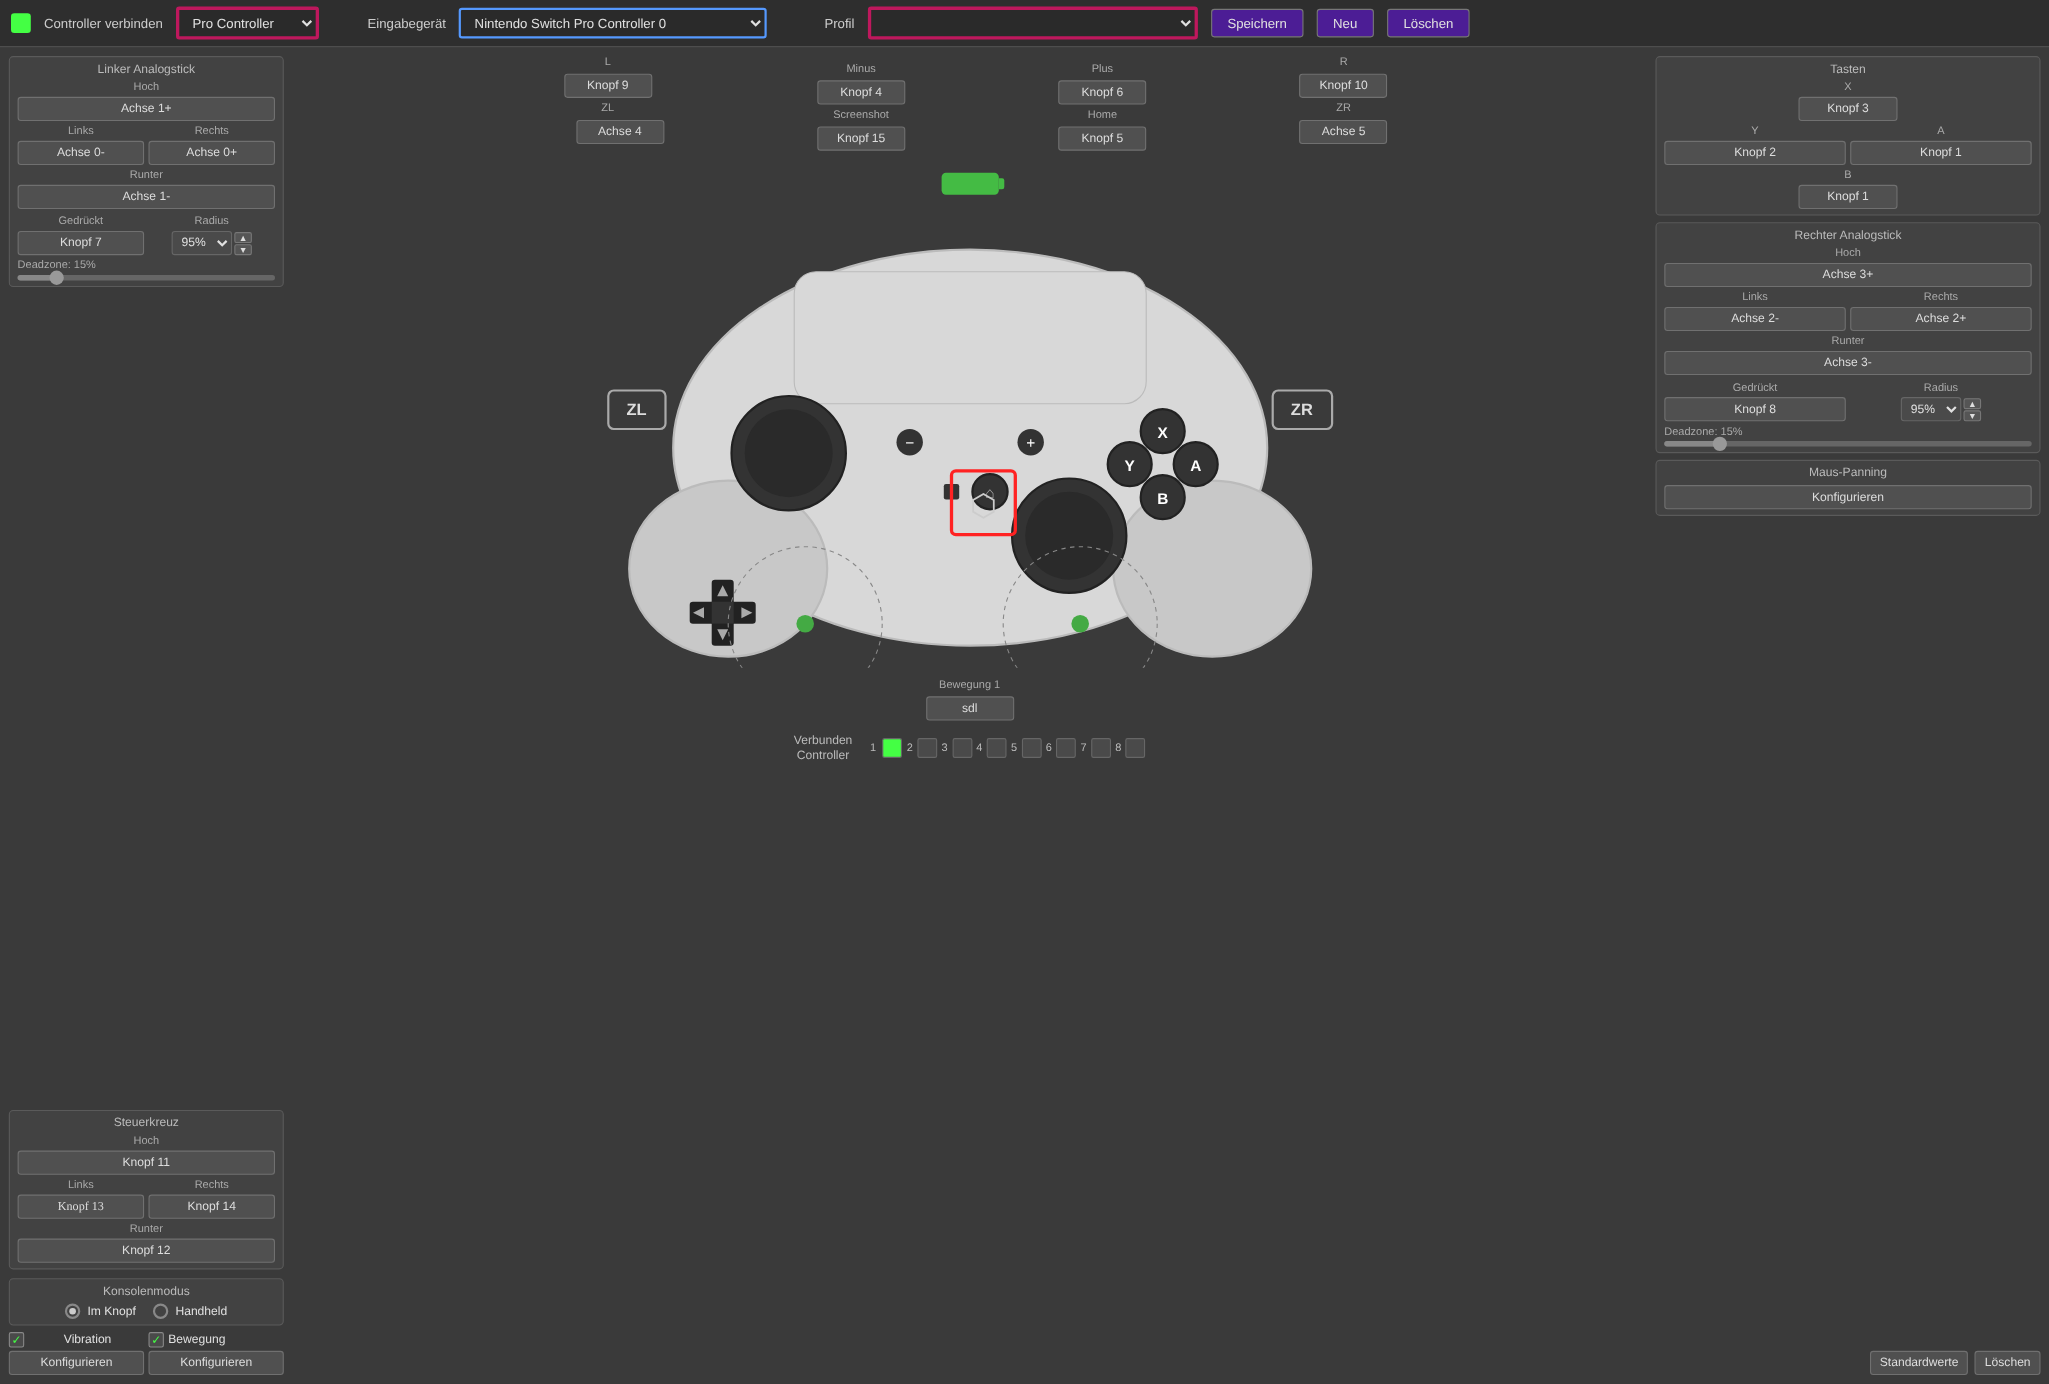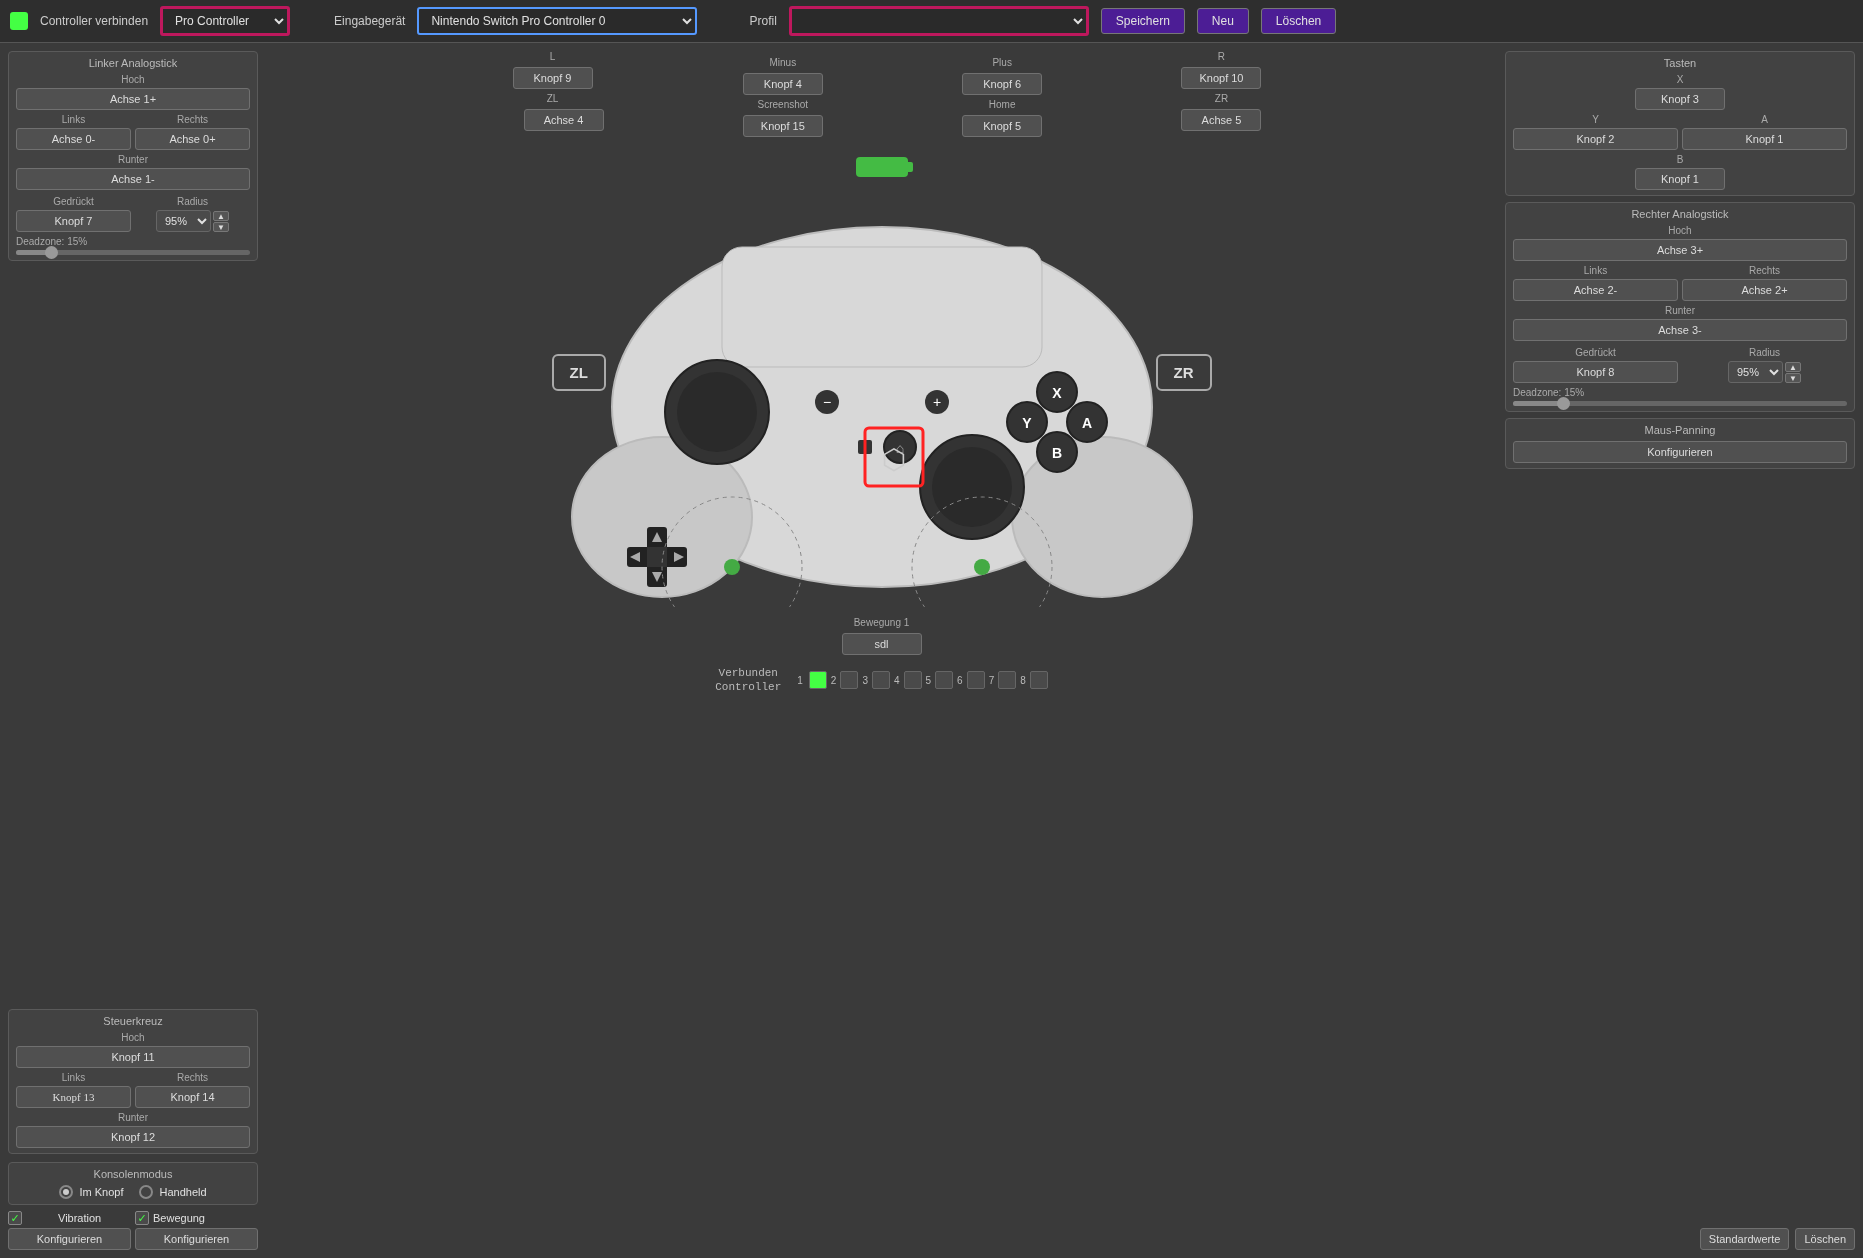--- a/index.html
+++ b/index.html
@@ -442,21 +442,21 @@
           <circle cx="440" cy="420" r="8" fill="#44aa44"></circle>
         </svg>
       </div>
 
       <div class="bewegung-section">
         <div class="lbl">Bewegung 1</div>
         <button class="btn" style="min-width:80px;">sdl</button>
       </div>
 
       <div style="display:flex;align-items:center;gap:16px;margin-top:6px;">
-        <div style="display:flex;flex-direction:column;align-items:center;gap:2px;font-family:Liberation Mono, monospace;">
+        <div style="display:flex;flex-direction:column;align-items:center;gap:2px;">
           <span style="font-size:11px;color:#bbb;">Verbunden</span>
           <span style="font-size:11px;color:#bbb;">Controller</span>
         </div>
         <div style="display:flex;gap:2px;align-items:center;">
           <span style="font-size:10px;color:#bbb;margin-right:4px;">1</span>
           <div style="width:18px;height:18px;background:#44ff44;border:1px solid #666;border-radius:2px;"></div>
           <span style="font-size:10px;color:#bbb;margin:0 2px;">2</span>
           <div style="width:18px;height:18px;background:#4a4a4a;border:1px solid #666;border-radius:2px;"></div>
           <span style="font-size:10px;color:#bbb;margin:0 2px;">3</span>
           <div style="width:18px;height:18px;background:#4a4a4a;border:1px solid #666;border-radius:2px;"></div>

